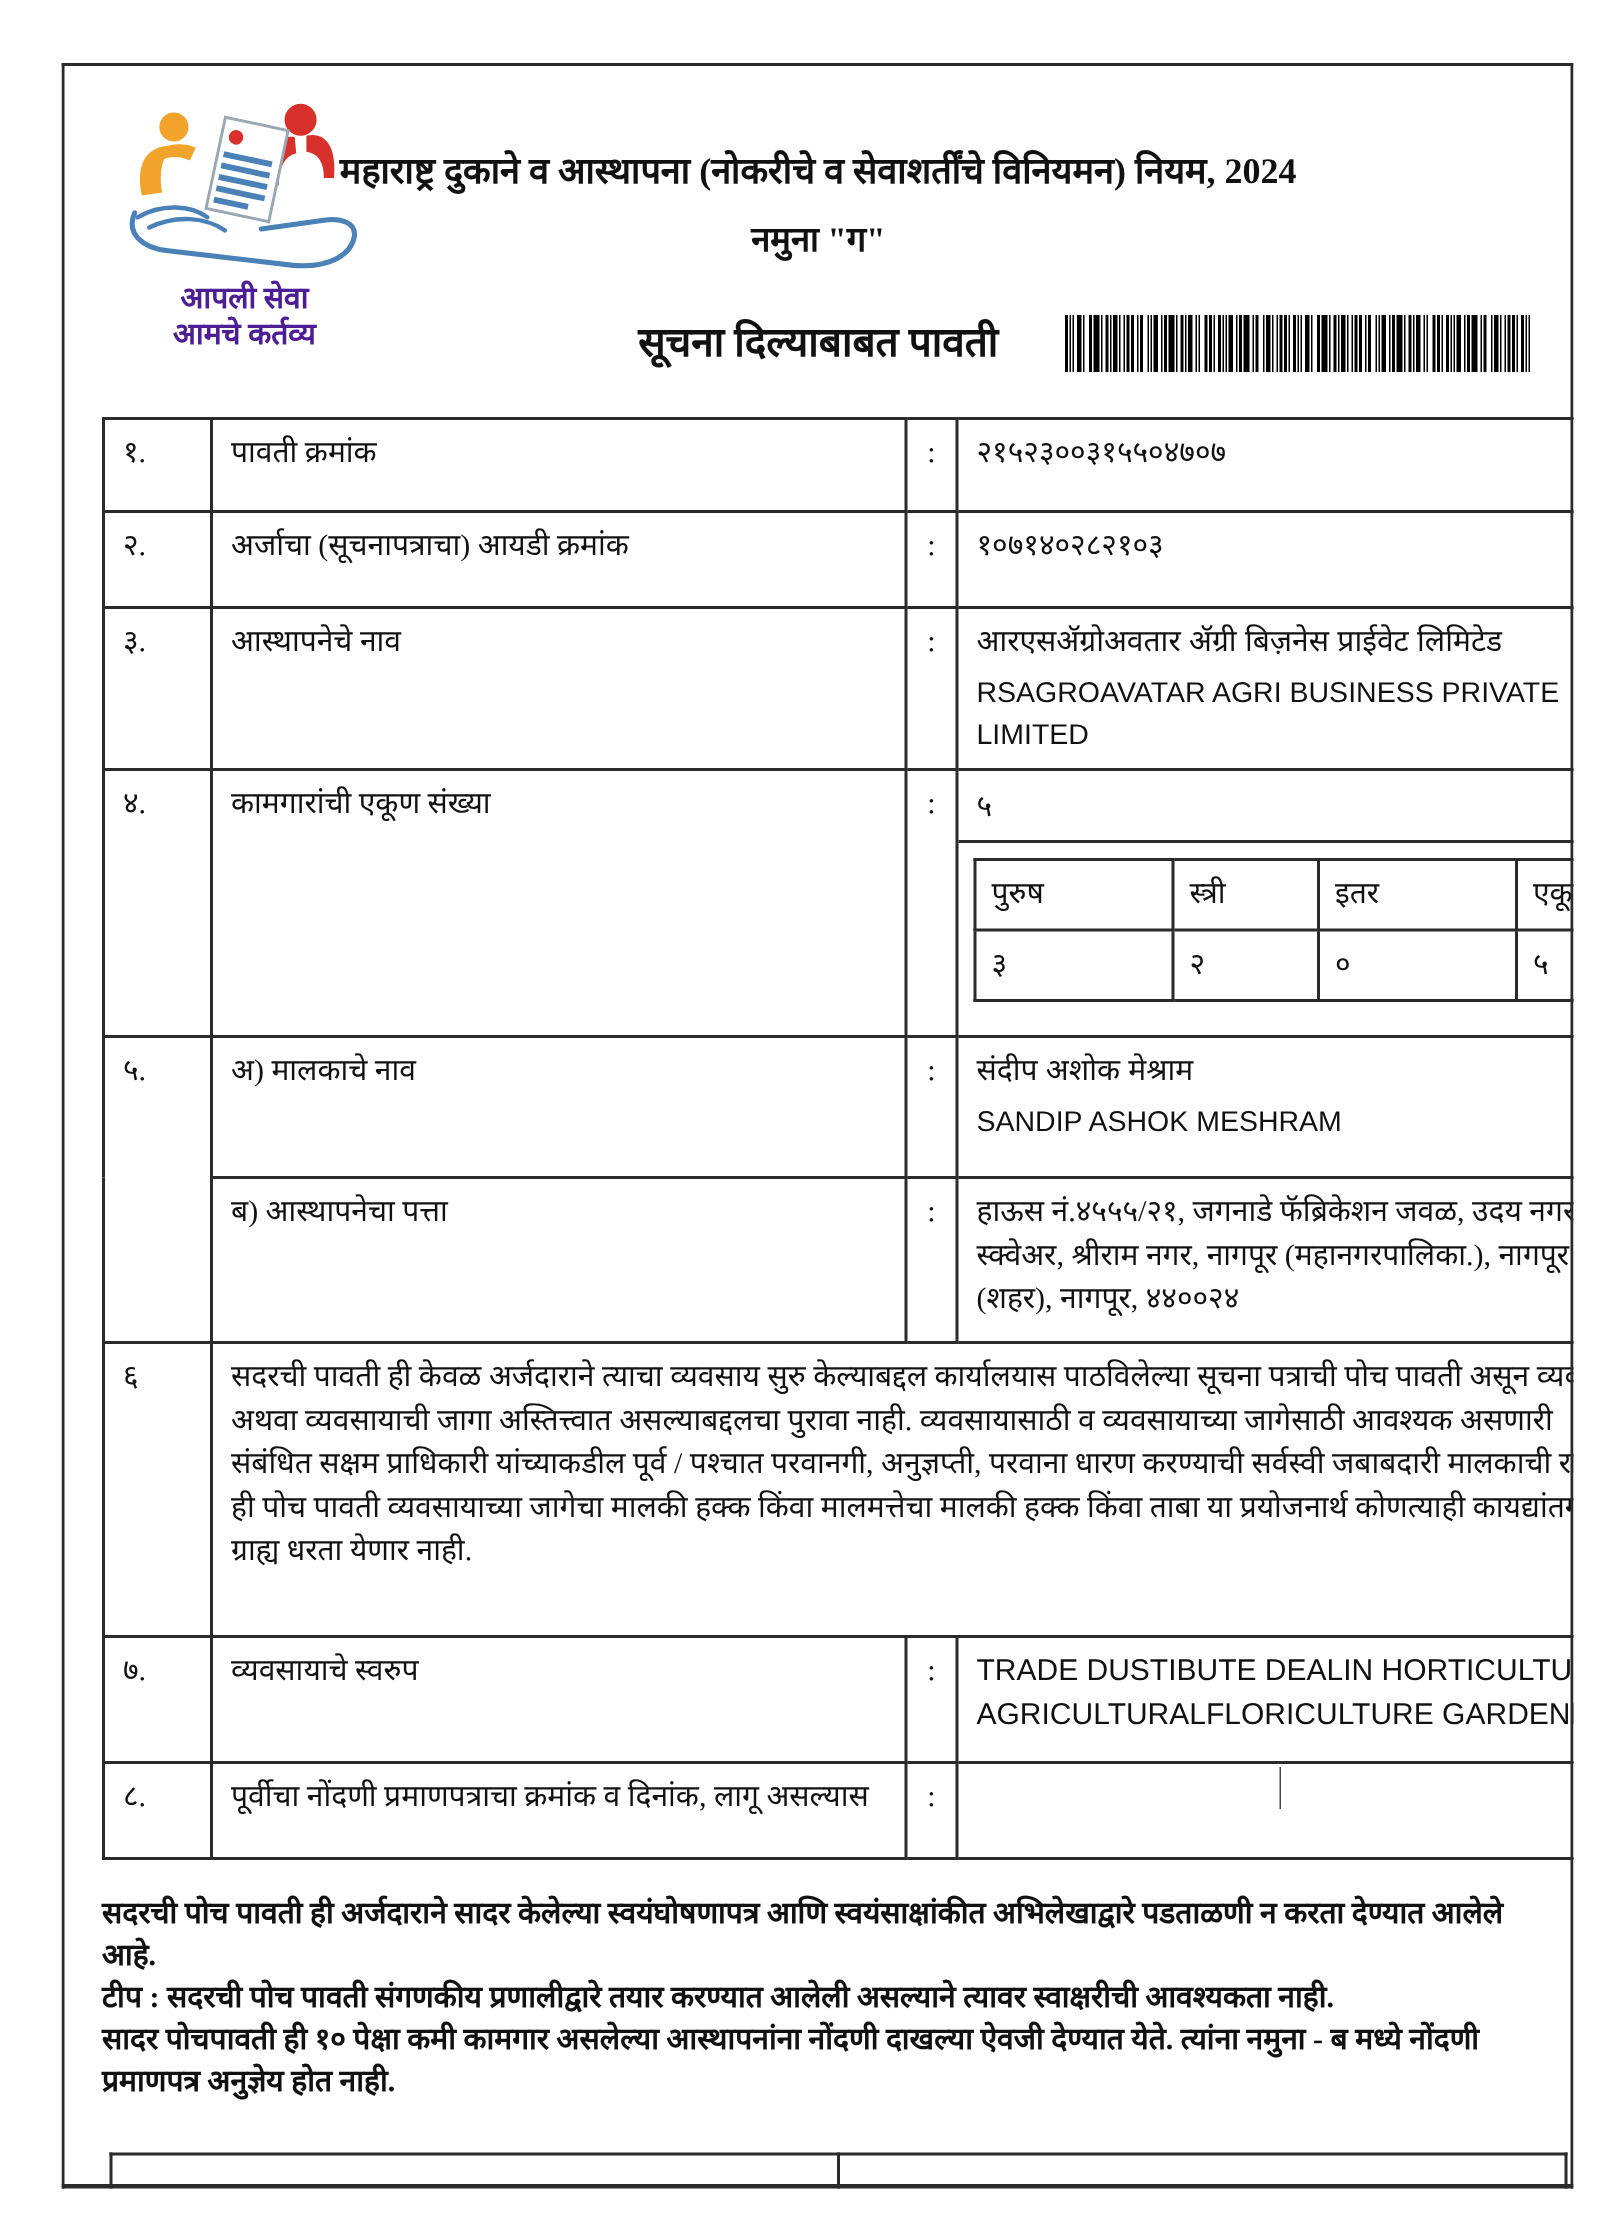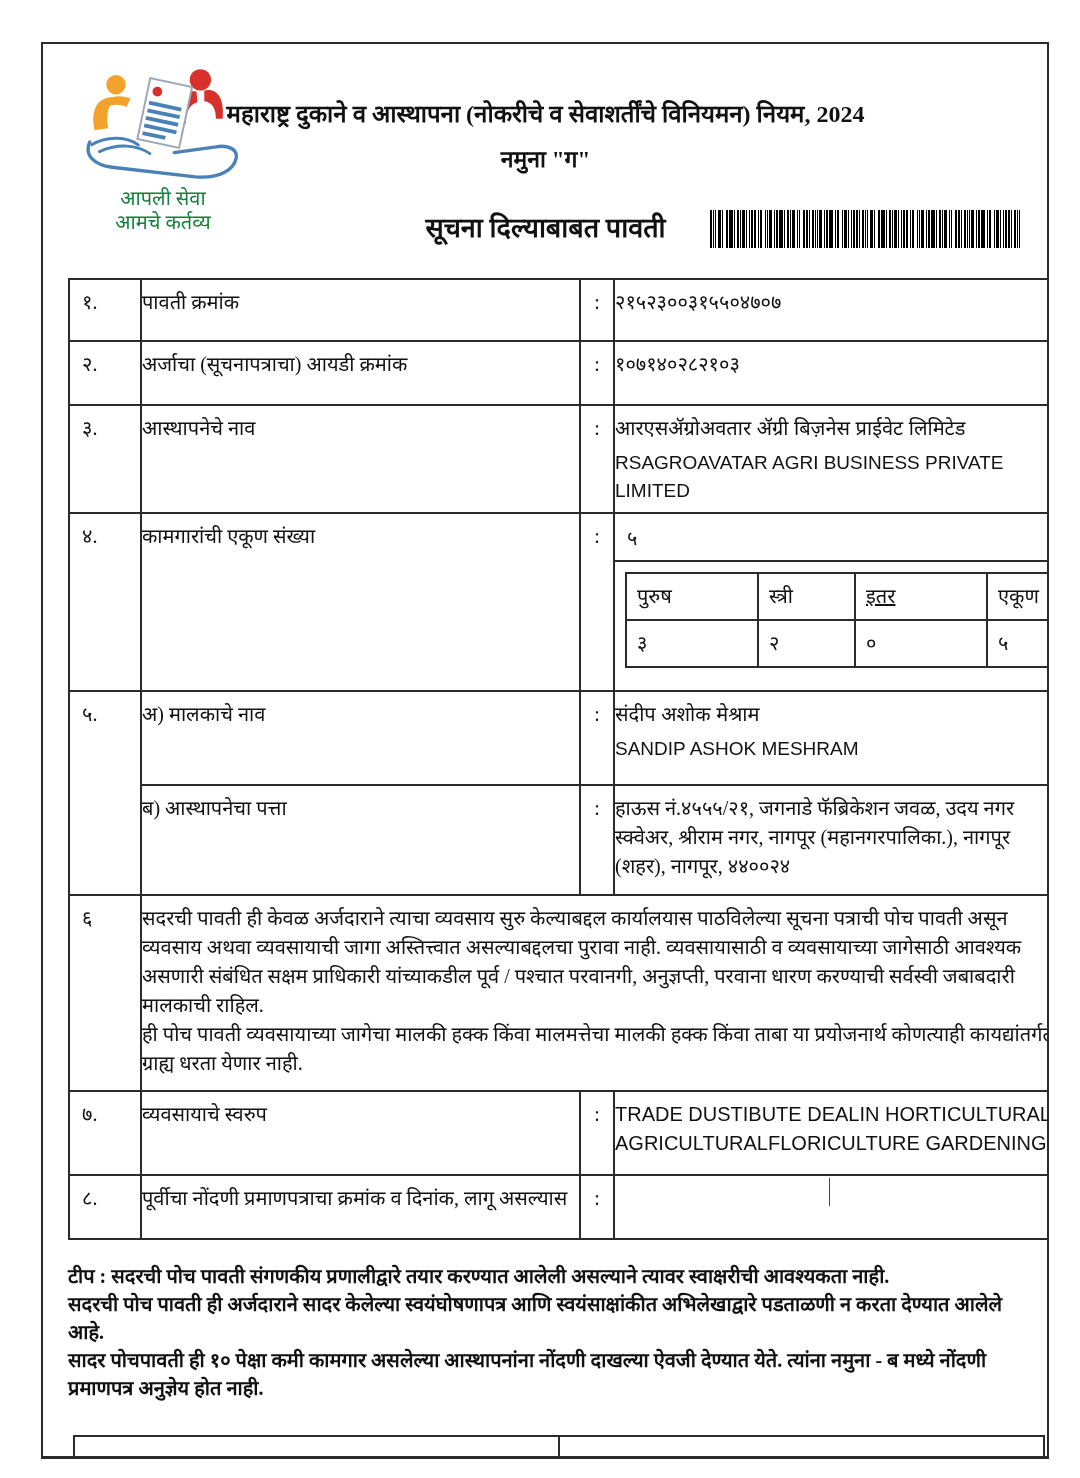--- a/index.html
+++ b/index.html
@@ -8,51 +8,51 @@
   .b-top,.b-bottom{position:absolute;left:0;right:0;background:#2b2b2b;z-index:5;}
   .b-top{top:0;height:2px;}
   .b-bottom{top:1414px;height:3px;}
   .b-left,.b-right{position:absolute;top:0;height:1417px;width:2px;background:#2b2b2b;z-index:5;}
   .b-left{left:0;} .b-right{right:0;}
   .content{position:relative;padding:0 26px 0 27px;}
 
   
   .header{position:relative;height:160px;}
   .logo-wrap{position:absolute;left:0;top:26px;width:190px;text-align:center;}
-  .tagline{color:#15803d;font-weight:normal;font-size:20px;line-height:24px;margin-top:2px;}
+  .tagline{color:#4c1d95;font-weight:bold;font-size:20px;line-height:24px;margin-top:2px;}
   .titles{text-align:center;padding-top:54px;}
   .act-title{font-size:24px;font-weight:bold;}
   .form-name{font-size:23px;font-weight:bold;margin-top:13px;}
   .rule-ref{font-size:23px;font-weight:bold;margin-top:13px;}
   .receipt-row{position:relative;height:56px;margin-top:2px;}
   .receipt-title{text-align:center;font-size:27px;font-weight:bold;padding-top:4px;}
   .barcode{position:absolute;right:-2px;top:6px;width:315px;height:38px;background:#fff;font-size:0;white-space:nowrap;overflow:hidden;}
   .barcode i{display:inline-block;height:100%;background:#000;vertical-align:top;}
 
   
   .intro{margin:16px 0 0 0;font-size:21.5px;line-height:1.5;text-indent:68px;}
 
   
   table{border-collapse:collapse;}
   .main{width:955px;margin-top:18px;table-layout:fixed;}
-  .main td{border:2px solid #2b2b2b;vertical-align:top;padding:8px 0;font-size:20px;line-height:1.45;}
+  .main td{border:2px solid #2b2b2b;vertical-align:top;padding:8px 12px;font-size:20px;line-height:1.45;}
   .main .sr{width:50px;padding:8px 8px 8px 12px;}
   .main .lbl{width:437px;}
   .main .col{width:28px;text-align:center;padding:8px 2px;}
   .main .val{width:440px;position:relative;}
   .sans{font-family:"Liberation Sans",sans-serif;font-size:19px;}
   .mt4{margin-top:6px;}
   .h44{height:44px;} .h46{height:46px;} .h66{height:66px;} .h76{height:76px;}
   .h92{height:92px;} .h160{height:160px;} .h178{height:178px;}
   .cell-noPad{padding:0 !important;}
   .val5{padding:10px 12px;height:26px;}
   .sep{border-top:2px solid #2b2b2b;}
   .workers{width:415px;margin:10px 10px 8px 10px;table-layout:fixed;}
   .workers td{border:2px solid #2b2b2b;padding:8px 10px;font-size:20px;height:26px;vertical-align:top;}
-  .wc1{width:110px;} .wc2{width:75px;} .wc3{width:110px;text-decoration:underline;} .wc4{width:120px;}
+  .wc1{width:110px;} .wc2{width:75px;} .wc3{width:110px;} .wc4{width:120px;}
   .cursor-mark{position:absolute;left:214px;top:2px;width:1px;height:28px;background:#444;}
   .r6p{margin:0;}
   
   .notes{margin-top:22px;font-weight:bold;font-size:20px;line-height:1.4;}
   .notes p{margin:0;}
   
   .f-line{position:absolute;left:27px;right:26px;font-size:20px;}
   .f-date{top:1256px;} .f-place{top:1296px;} .f-office{top:1334px;line-height:1.5;}
   .f-office .sans, .f-place .sans{font-size:19px;}
   
@@ -191,22 +191,22 @@
         <td class="col">:</td>
         <td class="val">
           <span></span>
           <span class="cursor-mark"></span>
         </td>
       </tr>
     </tbody>
       </table>
 
     <div class="notes">
+      <p>सदरची पोच पावती ही अर्जदाराने सादर केलेल्या स्वयंघोषणापत्र आणि स्वयंसाक्षांकीत अभिलेखाद्वारे पडताळणी न करता देण्यात आलेले आहे.</p>
       <p>टीप : सदरची पोच पावती संगणकीय प्रणालीद्वारे तयार करण्यात आलेली असल्याने त्यावर स्वाक्षरीची आवश्यकता नाही.</p>
-      <p>सदरची पोच पावती ही अर्जदाराने सादर केलेल्या स्वयंघोषणापत्र आणि स्वयंसाक्षांकीत अभिलेखाद्वारे पडताळणी न करता देण्यात आलेले आहे.</p>
       <p>सादर पोचपावती ही १० पेक्षा कमी कामगार असलेल्या आस्थापनांना नोंदणी दाखल्या ऐवजी देण्यात येते. त्यांना नमुना - ब मध्ये नोंदणी प्रमाणपत्र अनुज्ञेय होत नाही.</p>
     </div>
   </div>
 
 
   <table class="fee">
     <tbody>
     <tr class="stub">
       <td></td>
       <td></td>

